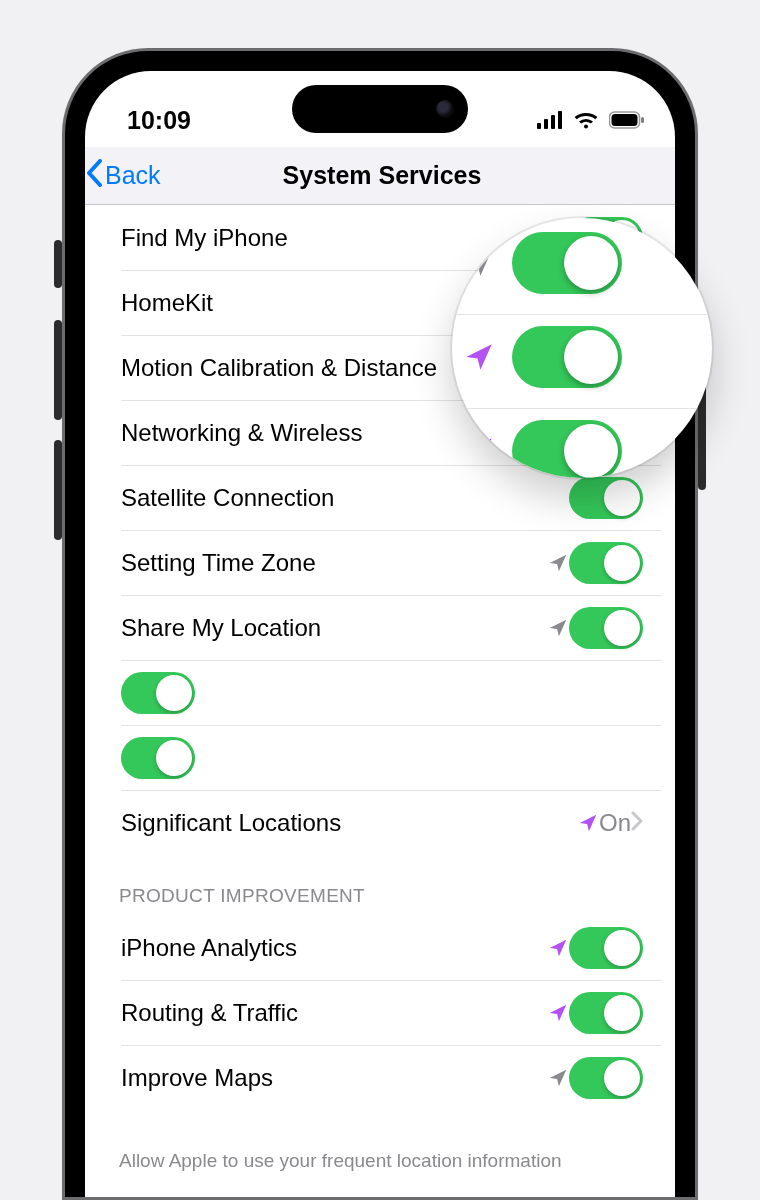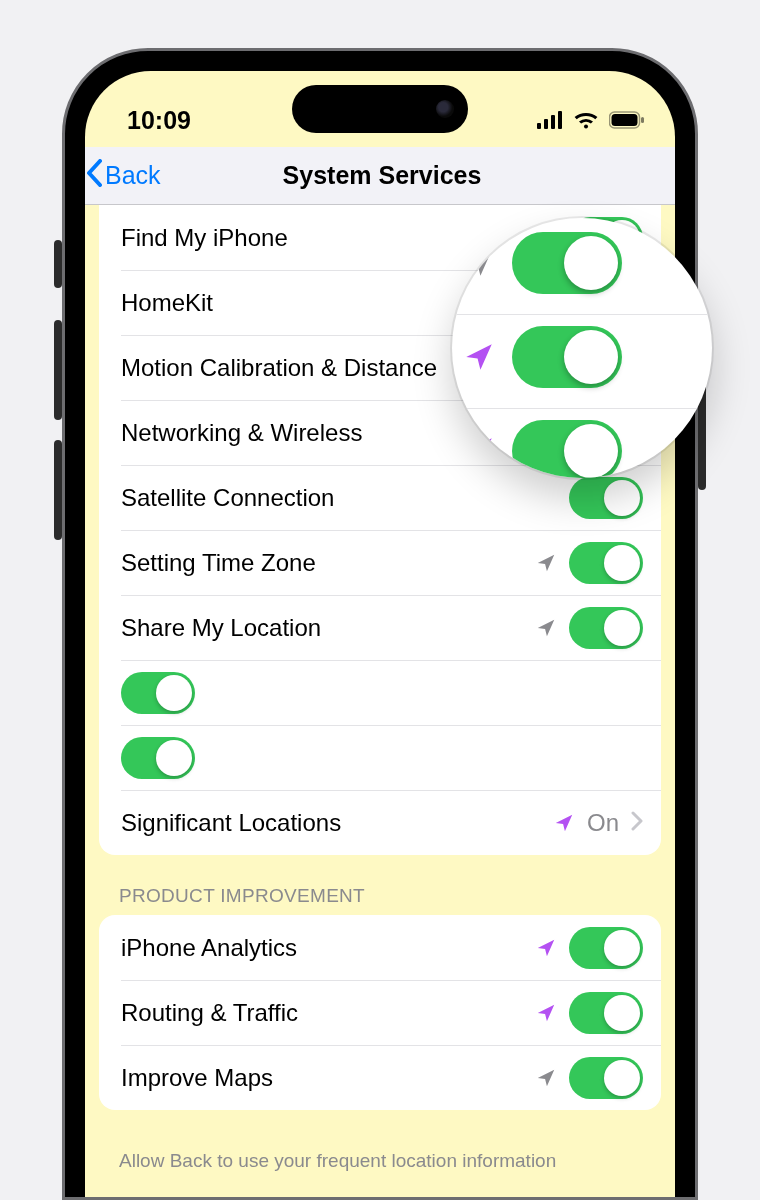--- a/index.html
+++ b/index.html
@@ -16,21 +16,21 @@
     left: 62px; top: 48px;
     width: 636px; height: 1152px;
     background: #000;
     border-radius: 86px 86px 0 0;
     border: 3px solid #6d6d70;
     overflow: hidden;
   }
   .device-inner {
     position: absolute;
     left: 20px; top: 20px; right: 20px; bottom: 0;
-    background: #fef9c3;
+    background: #ffffff;
     border-radius: 66px 66px 0 0;
     overflow: hidden;
   }
   .side-btn {
     position: absolute;
     background: #2b2b2b;
     border-radius: 4px;
   }
   .sb-left1 { left: 54px; top: 240px; width: 8px; height: 48px; }
   .sb-left2 { left: 54px; top: 320px; width: 8px; height: 100px; }
@@ -120,21 +120,21 @@
   }
   .row .label {
     flex: 1;
     font-size: 24px;
     color: #000;
     white-space: nowrap;
     overflow: hidden;
     text-overflow: ellipsis;
   }
   .row .trail {
-    display: flex; align-items: center; gap: 12px;
+    display: flex; align-items: center; 
   }
   .row .value {
     font-size: 24px; color: #8a8a8e;
   }
 
   .toggle {
     width: 74px; height: 42px;
     border-radius: 21px;
     position: relative;
     background: #34c759;
@@ -388,21 +388,21 @@
     <svg width="22" height="22" viewBox="0 0 24 24">
                     <path d="M3 12 L21 3 L13 21 L11 13 Z" fill="#8a8a8e"></path>
                   </svg>
   </span>
                 <div class="toggle">
                   <div class="knob"></div>
                 </div>
               </div>
             </div>
           </div>
-          <div class="section-footer">Allow Back to use your frequent location information</div>
+          <div class="section-footer">Allow Apple to use your frequent location information</div>
         </div>
     </div>
 
   </div>
 </div>
 
 <div class="magnifier">
   <div class="mag-row" style="top:14px;">
     <svg width="34" height="34" viewBox="0 0 24 24">
         <path d="M3 12 L21 3 L13 21 L11 13 Z" fill="#8a8a8e"></path>

